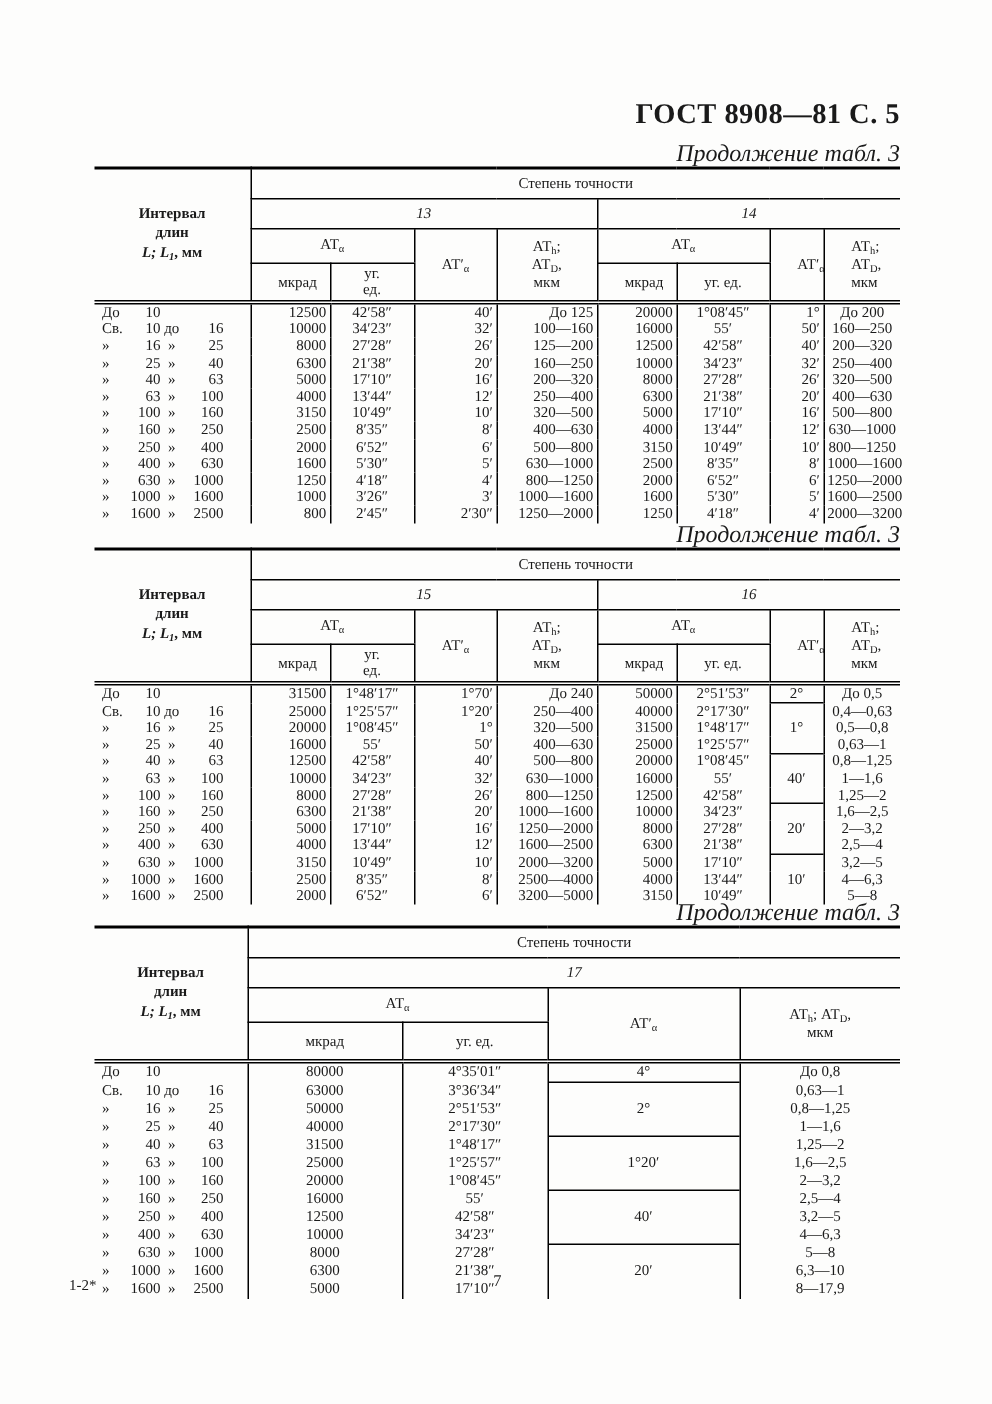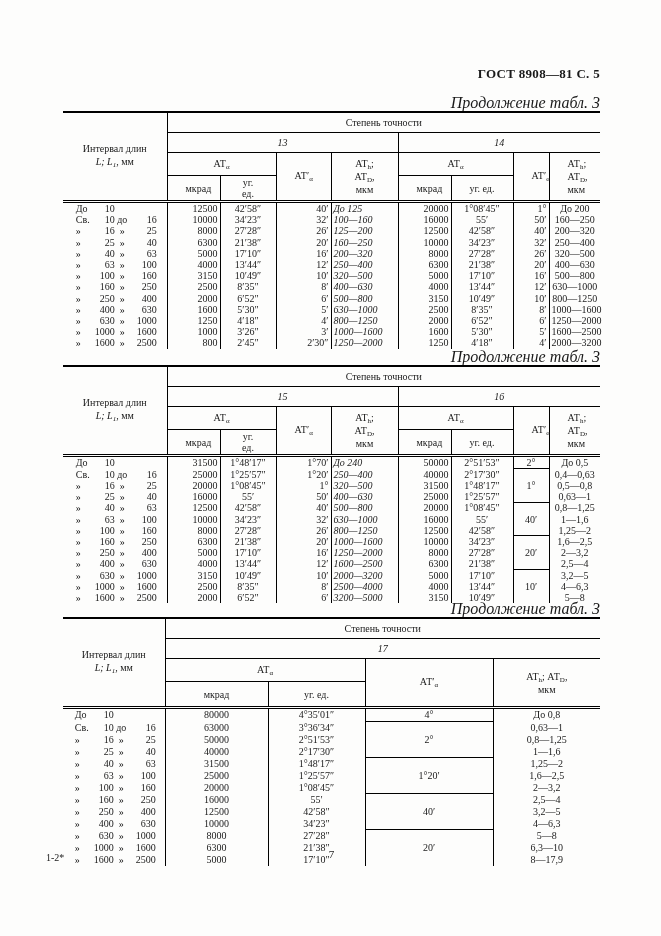--- a/index.html
+++ b/index.html
@@ -3,21 +3,21 @@
 <meta charset="utf-8">
 <style>
   html,body{margin:0;padding:0;}
   body{
     width:661px;height:936px;background:#fdfdfc;color:#1a1a1a;
     font-family:"Liberation Serif", serif;position:relative;overflow:hidden;
   }
   .page{position:absolute;inset:0;}
   .gost-header{
     position:absolute;top:66px;left:63px;width:537px;text-align:right;
-    font-weight:bold;font-size:13px;letter-spacing:.3px;
+    font-weight:bold;font-size:19px;letter-spacing:.3px;
   }
   .cont-note{
     position:absolute;left:63px;width:537px;text-align:right;
     font-style:italic;font-size:16px;
   }
   .cont-1{top:94px;} .cont-2{top:348px;} .cont-3{top:600px;}
   .tbl-wrap{position:absolute;left:63px;width:537px;}
   .tw-1{top:111px;} .tw-2{top:365px;} .tw-3{top:617px;}
   table.gt{
     border-collapse:collapse;table-layout:fixed;width:537px;
@@ -26,30 +26,30 @@
   .gt th{font-weight:normal;padding:1px 18px;font-size:10px;vertical-align:middle;}
   .gt td{padding:0 2px;font-size:10px;vertical-align:middle;}
   .bl{border-left:1px solid #000;}
   .bb1{border-bottom:1px solid #000;}
   .bbd{border-bottom:3px double #000;}
   .bt1{border-top:1px solid #000;}
   .h-acc{height:17px;}
   .h-deg{height:17px;font-style:italic;}
   .h-at{height:20px;}
   .h-unit{height:22px;font-size:9.5px;}
-  .h-interval div{line-height:13px;}
+  .h-interval div{line-height:13px;font-weight:bold;}
   .h-interval .lsym{font-style:italic;}
   .gt sub{font-size:7px;vertical-align:-2px;}
   tbody td{height:11.2px;line-height:11.2px;white-space:nowrap;}
   .t3 tbody td{height:12px;line-height:12px;}
   .ac{text-align:center;}
   .ar{text-align:right;padding-right:5px;}
   .atp-r{text-align:right;padding-right:9px;}
-  .athd-r{text-align:left;padding-right:4px;font-style:italic;}
-  .iv{display:flex;padding-left:3px;justify-content:center;}
+  .athd-r{text-align:right;padding-right:4px;}
+  .iv{display:flex;padding-left:3px;}
   .iv span{display:inline-block;}
   .iv .p{width:17px;text-align:left;}
   .iv .a{width:22px;text-align:right;}
   .iv .s{width:15px;text-align:center;}
   .iv .b{width:27px;text-align:right;}
   .footer-note{position:absolute;top:852px;left:46px;font-size:10px;}
   .page-number{position:absolute;top:848px;left:63px;width:537px;text-align:center;font-size:11px;}
 </style>
 </head>
 <body>

